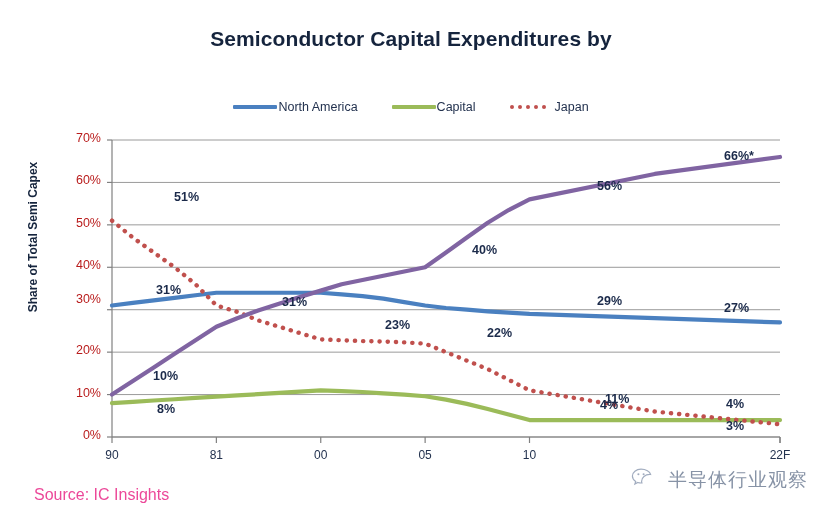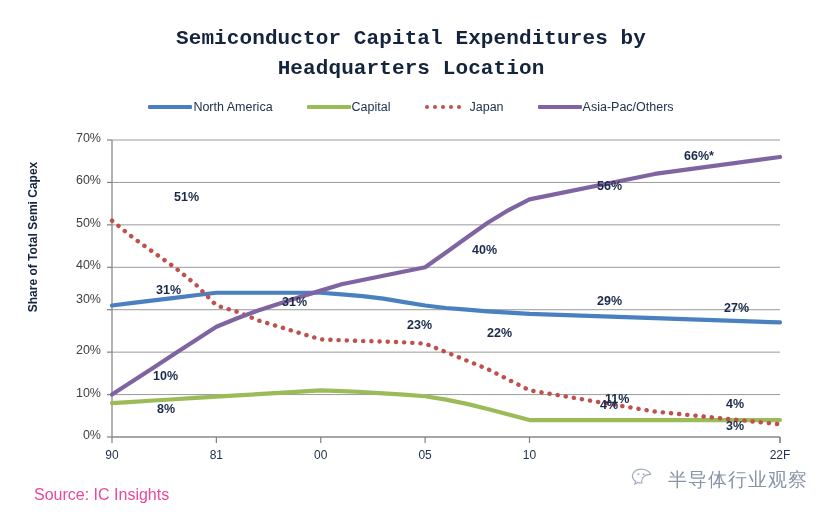--- a/index.html
+++ b/index.html
@@ -26,21 +26,20 @@
     position: absolute;
     left: 0;
     top: 24px;
     width: 822px;
     text-align: center;
     font-size: 21px;
     font-weight: bold;
     line-height: 30px;
     color: #15243d;
     letter-spacing: 0.1px;
-    font-family: Liberation Mono, monospace;
   }
   .chart-title .line2 { display: block; }
 
   
   .legend {
     position: absolute;
     top: 100px;
     left: 0;
     width: 822px;
     display: flex;
@@ -96,21 +95,21 @@
     transform-origin: center center;
     text-align: center;
     font-size: 12px;
     font-weight: bold;
     color: #15243d;
   }
 
   .tick-label {
     position: absolute;
     font-size: 12.5px;
-    color: #404040;
+    color: #b91c1c;
     text-align: right;
     white-space: nowrap;
   }
   .x-tick-label {
     position: absolute;
     font-size: 12px;
     color: #23324f;
     text-align: center;
     white-space: nowrap;
   }
@@ -156,45 +155,40 @@
     color: #7d8a9f;
   }
 </style>
 </head>
 <body>
 
 <div id="chart-root">
 
   <div class="chart-title">
     <span>Semiconductor Capital Expenditures by</span>
-    <span class="line2">Headquarters Location</span>
   </div>
 
   <div class="legend">
     <div class="legend-item">
       <span class="legend-swatch" style="background:#4A80C0"></span>
       <span>North America</span>
     </div>
     <div class="legend-item">
       <span class="legend-swatch" style="background:#9BBB59"></span>
       <span>Capital</span>
     </div>
     <div class="legend-item">
       <span class="legend-swatch dotted">
         <i style="background:#C0504D"></i>
           <i style="background:#C0504D"></i>
           <i style="background:#C0504D"></i>
           <i style="background:#C0504D"></i>
           <i style="background:#C0504D"></i>
       </span>
       <span>Japan</span>
-    </div>
-    <div class="legend-item">
-      <span class="legend-swatch" style="background:#8064A2"></span>
-      <span>Asia-Pac/Others</span>
     </div>
   </div>
 
   <div class="plot-wrap">
     <svg class="plot" width="822" height="519" id="plot-svg" aria-hidden="true">
         <line x1="112" y1="140" x2="780" y2="140" stroke="#9a9a9a" stroke-width="1"></line>
         <line x1="112" y1="182.42857142857144" x2="780" y2="182.42857142857144" stroke="#9a9a9a" stroke-width="1"></line>
         <line x1="112" y1="224.85714285714286" x2="780" y2="224.85714285714286" stroke="#9a9a9a" stroke-width="1"></line>
         <line x1="112" y1="267.28571428571433" x2="780" y2="267.28571428571433" stroke="#9a9a9a" stroke-width="1"></line>
         <line x1="112" y1="309.7142857142857" x2="780" y2="309.7142857142857" stroke="#9a9a9a" stroke-width="1"></line>
@@ -240,28 +234,28 @@
       <div class="x-tick-label" style="left: 186.375px; width: 60px; top: 448px;">81</div>
       <div class="x-tick-label" style="left: 290.75px; width: 60px; top: 448px;">00</div>
       <div class="x-tick-label" style="left: 395.125px; width: 60px; top: 448px;">05</div>
       <div class="x-tick-label" style="left: 499.5px; width: 60px; top: 448px;">10</div>
       <div class="x-tick-label" style="left: 750px; width: 60px; top: 448px;">22F</div>
       <div class="point-label" style="left: 174px; top: 190px;">51%</div>
       <div class="point-label" style="left: 156px; top: 283px;">31%</div>
       <div class="point-label" style="left: 153px; top: 369px;">10%</div>
       <div class="point-label" style="left: 157px; top: 402px;">8%</div>
       <div class="point-label" style="left: 282px; top: 295px;">31%</div>
-      <div class="point-label" style="left: 407px; top: 318px;">23%</div>
+      <div class="point-label" style="left: 385px; top: 318px;">23%</div>
       <div class="point-label" style="left: 472px; top: 243px;">40%</div>
       <div class="point-label" style="left: 487px; top: 326px;">22%</div>
       <div class="point-label" style="left: 597px; top: 179px;">56%</div>
       <div class="point-label" style="left: 597px; top: 294px;">29%</div>
       <div class="point-label" style="left: 605px; top: 368px; margin-top: 24px;">11%</div>
       <div class="point-label" style="left: 600px; top: 398px;">4%</div>
-      <div class="point-label" style="left: 684px; top: 149px;">66%*</div>
+      <div class="point-label" style="left: 724px; top: 149px;">66%*</div>
       <div class="point-label" style="left: 724px; top: 301px;">27%</div>
       <div class="point-label" style="left: 726px; top: 397px;">4%</div>
       <div class="point-label" style="left: 726px; top: 419px;">3%</div>
     </div>
 
   <div class="source-note">Source:  IC Insights</div>
 
   <div class="watermark">
     <span>
       <svg width="30" height="24" viewBox="0 0 30 24">

